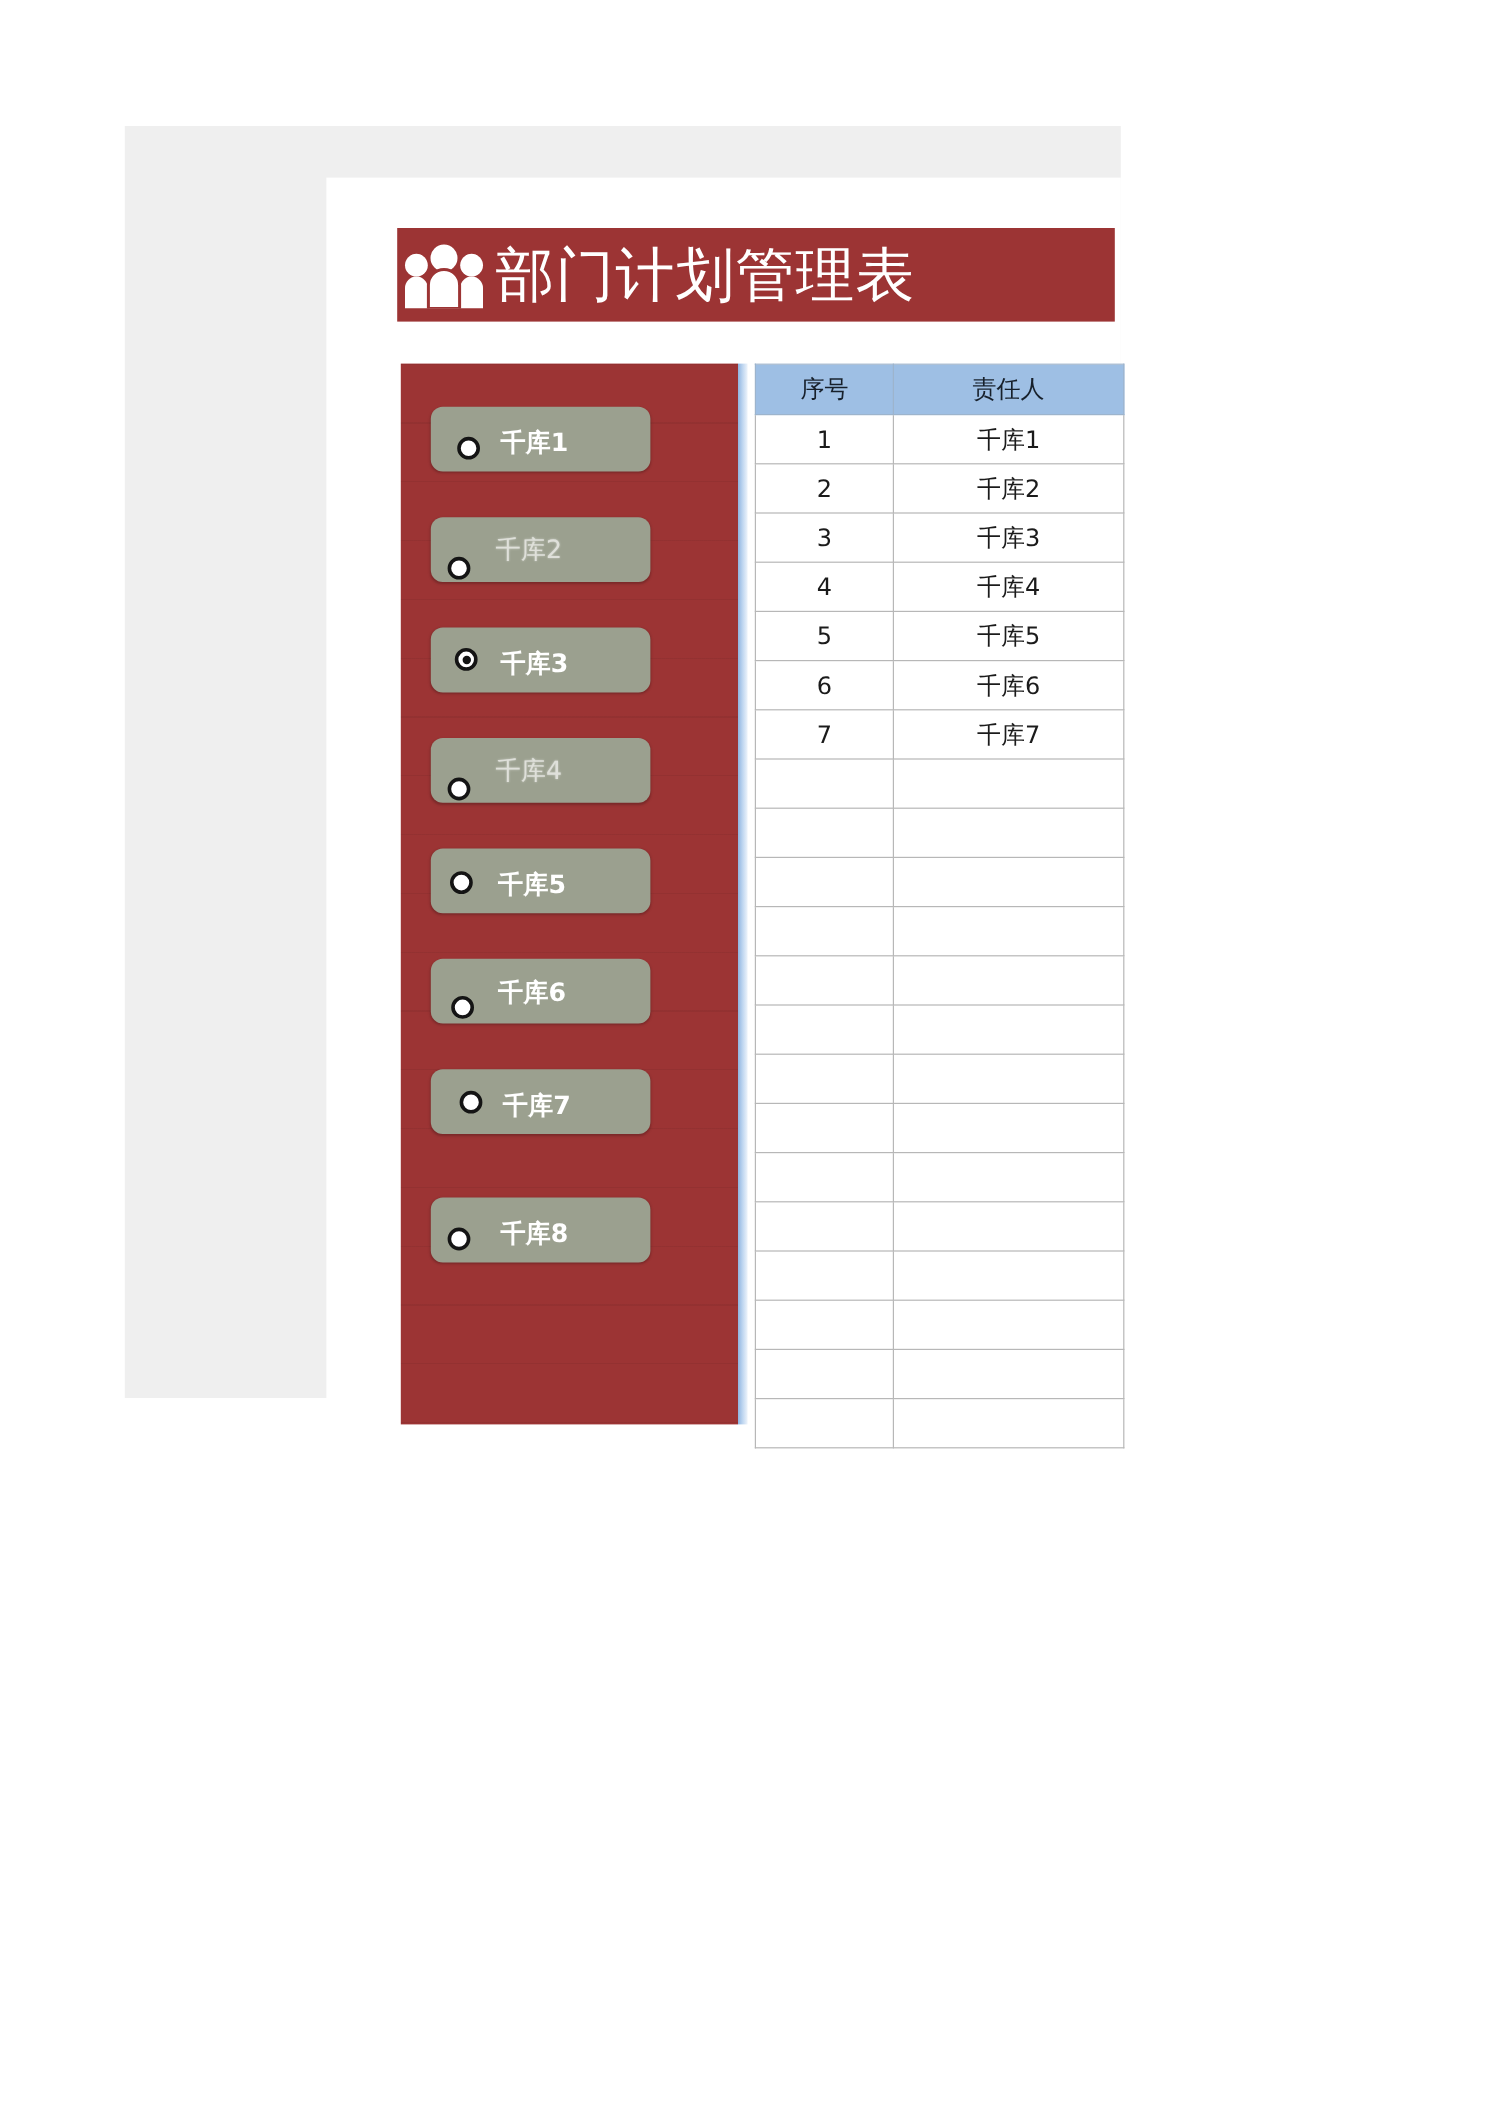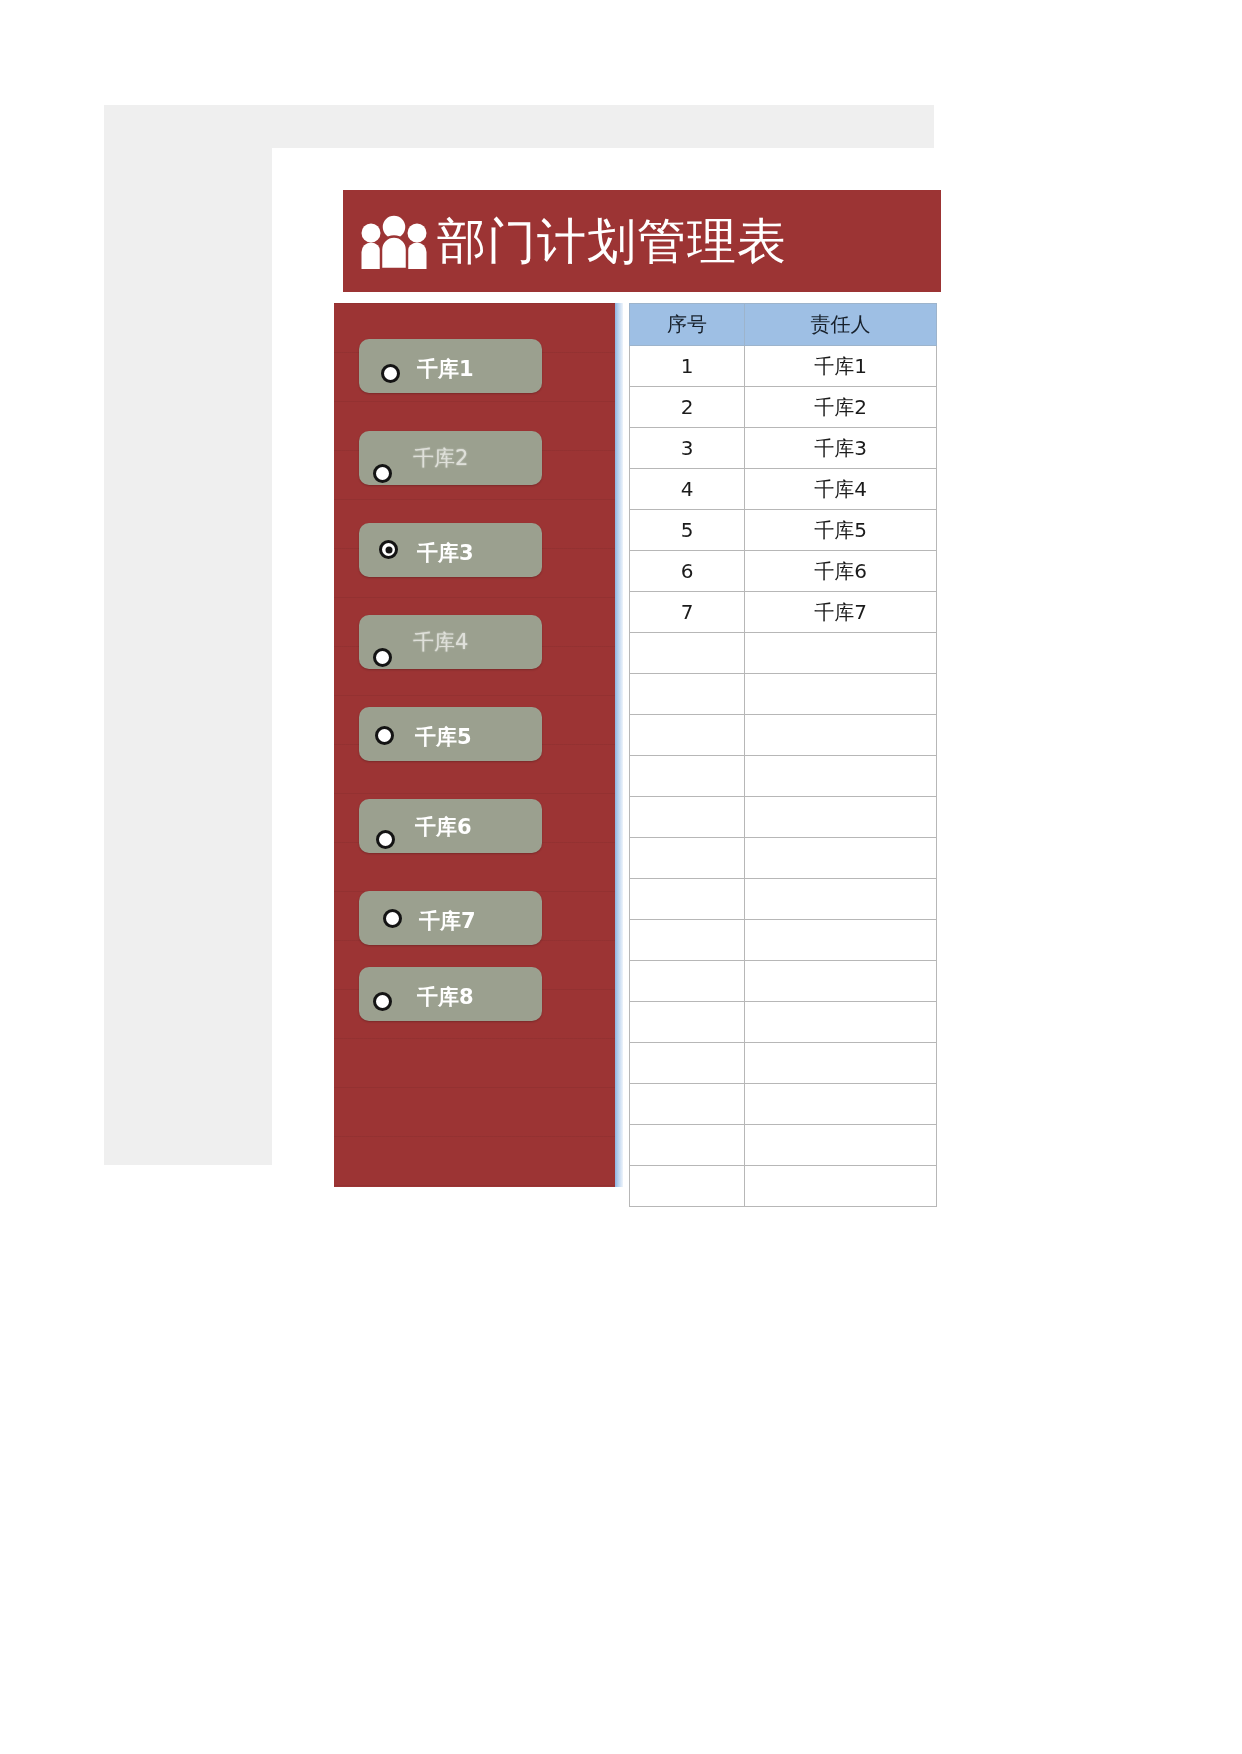--- a/index.html
+++ b/index.html
@@ -34,28 +34,28 @@
     left: 272px;
     top: 148px;
     width: 662px;
     height: 1017px;
     background: #ffffff;
   }
 
   
   .title-bar {
     position: absolute;
-    left: 343px;
+    left: 331px;
     top: 190px;
     width: 598px;
-    height: 102px;
+    height: 78px;
     background: #9c3434;
     display: flex;
     align-items: center;
-    padding-left: 14px;
+    padding-left: 2px;
     box-sizing: border-box;
   }
 
   .people-icon {
     width: 74px;
     height: 56px;
     flex: 0 0 auto;
     margin-right: 6px;
     display: block;
   }
@@ -248,21 +248,21 @@
       <div class="opt-btn" style="top:496px;">
         <span class="opt-radio" style="left:17px; top:31px;"></span>
         <span class="opt-label" style="left:56px; top:14px;">千库6</span>
       </div>
 
       <div class="opt-btn" style="top:588px;">
         <span class="opt-radio" style="left:24px; top:18px;"></span>
         <span class="opt-label" style="left:60px; top:16px;">千库7</span>
       </div>
 
-      <div class="opt-btn" style="top:664px;">
+      <div class="opt-btn" style="top:695px;">
         <span class="opt-radio" style="left:14px; top:25px;"></span>
         <span class="opt-label" style="left:58px; top:16px;">千库8</span>
       </div>
 
     </div>
   </div>
 
   <div class="divider-blue"></div>
 
   <div class="table-wrap">

